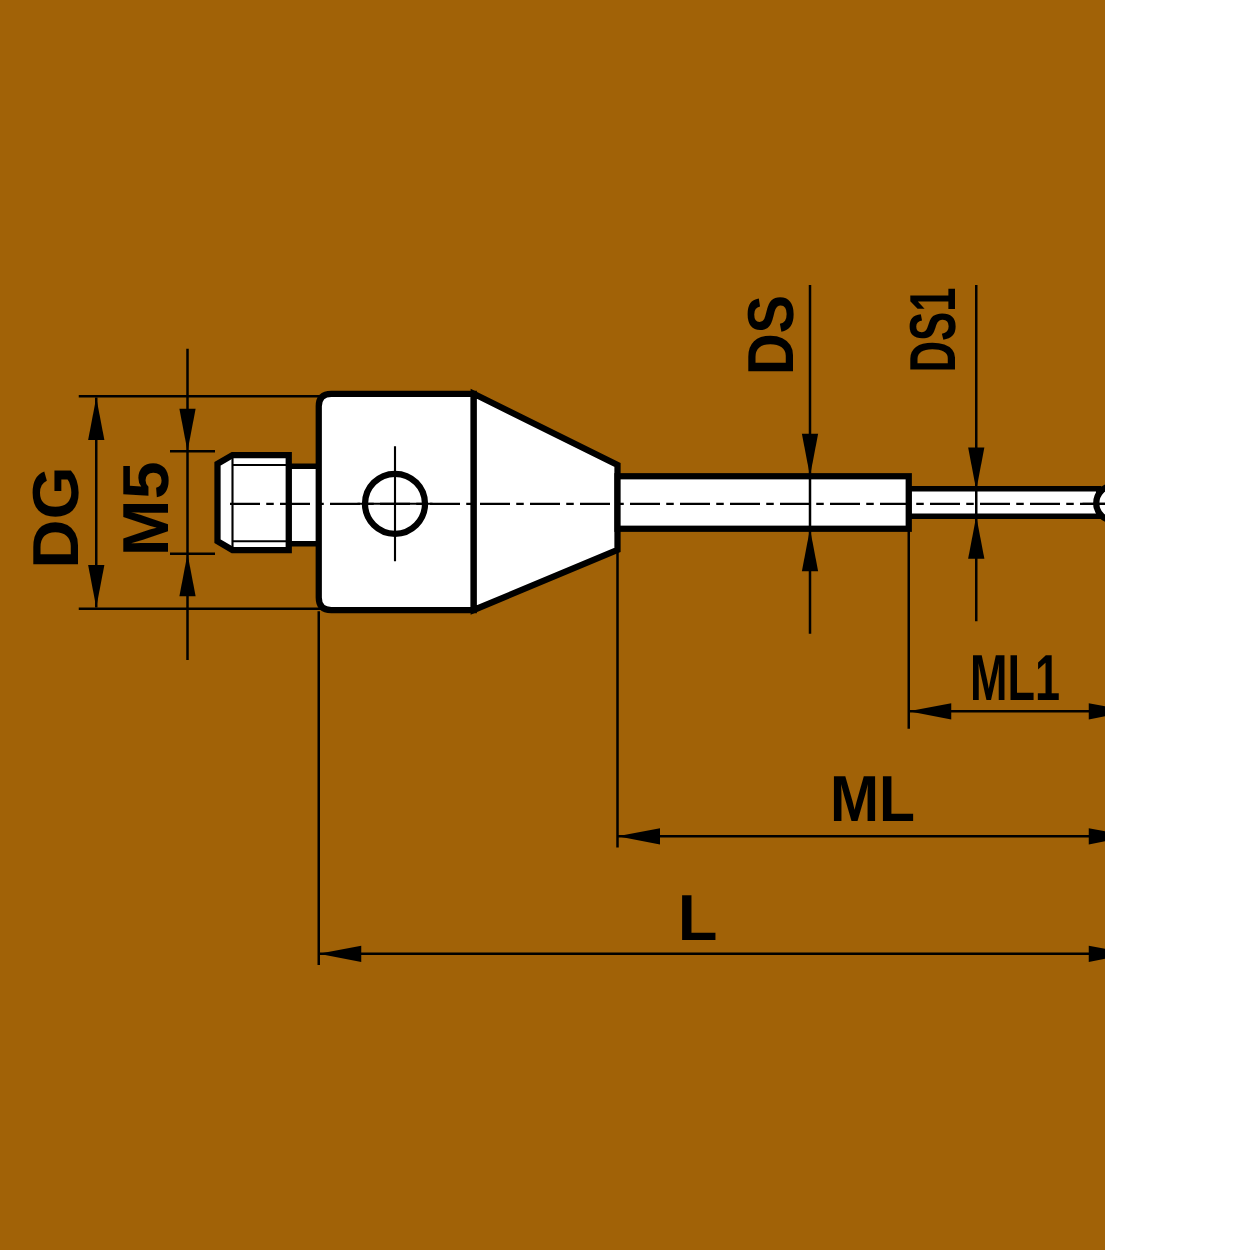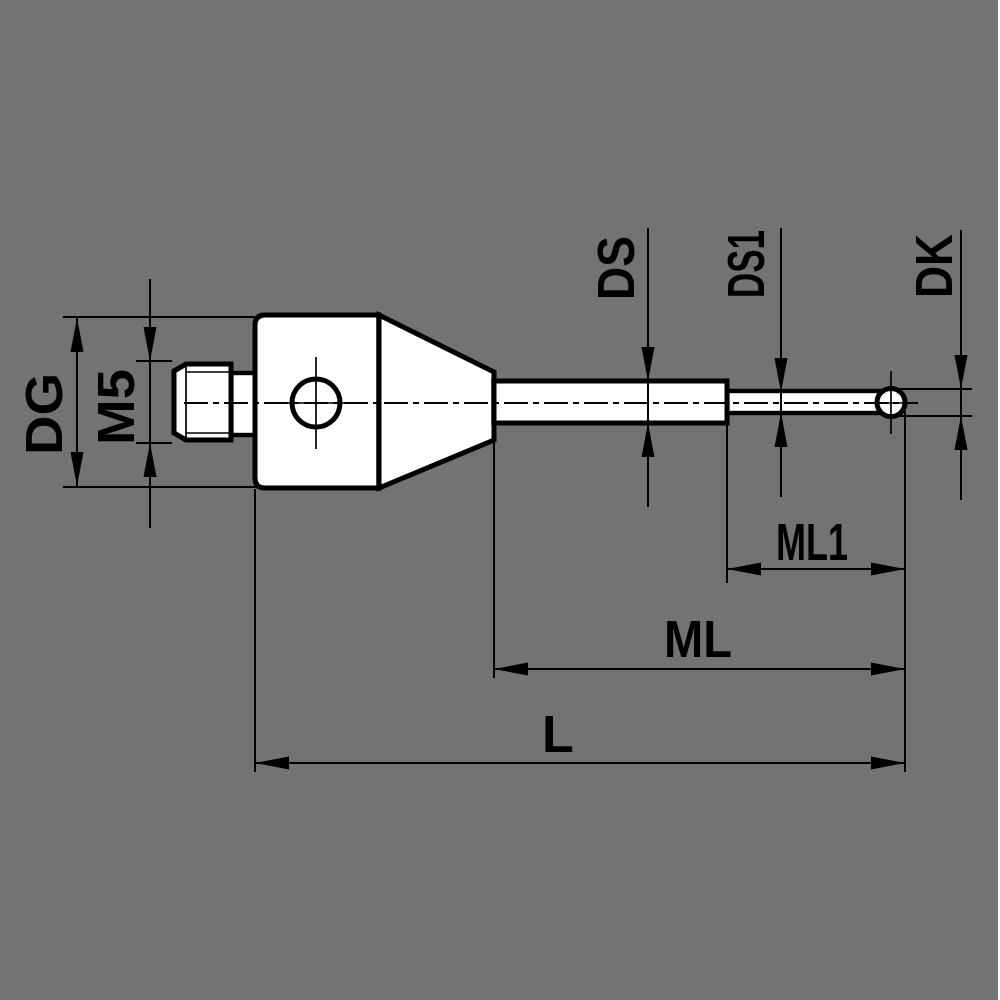--- a/index.html
+++ b/index.html
@@ -2,23 +2,23 @@
 <html><head>
 <meta charset="utf-8">
 <style>
   html, body {
     margin: 0;
     padding: 0;
     background: #ffffff;
   }
   #canvas {
     position: relative;
-    width: 998px;
+    width: 884px;
     height: 1000px;
-    background: #737373;
+    background: #a16207;
     overflow: hidden;
   }
   svg { display: block; }
   .outline  { fill: #ffffff; stroke: #000000; stroke-width: 5;   stroke-linejoin: miter; }
   .outline4 { fill: #ffffff; stroke: #000000; stroke-width: 4.4; stroke-linejoin: miter; }
   .thin     { fill: none;    stroke: #000000; stroke-width: 1.7; }
   .dim      { fill: none;    stroke: #000000; stroke-width: 2;   }
   .arrow    { fill: #000000; stroke: none; }
   .centerline { fill: none; stroke: #000000; stroke-width: 1.8; stroke-dasharray: 24 5 6 5; }
   .lbl {

